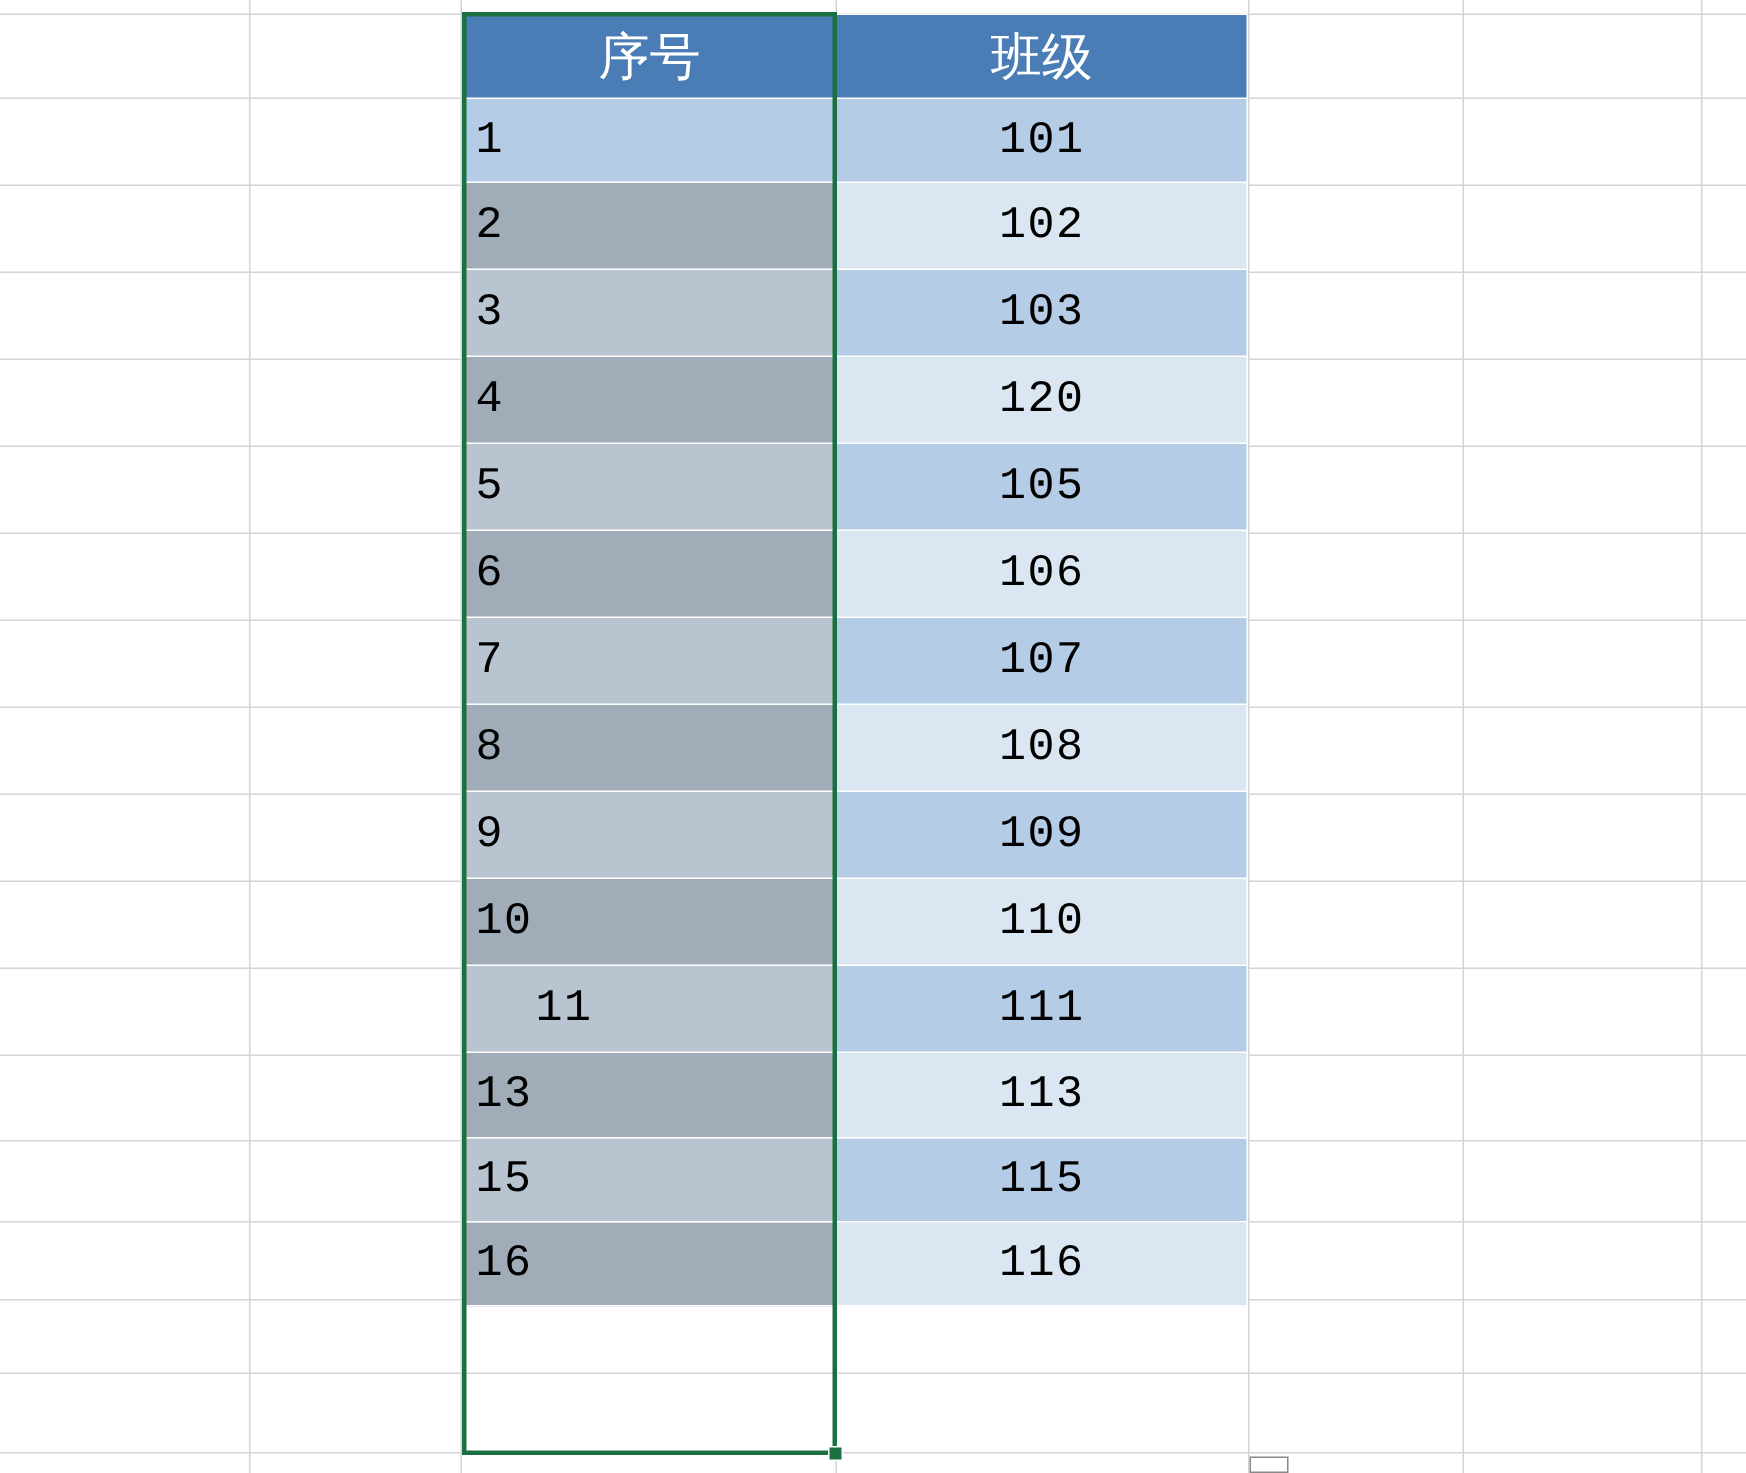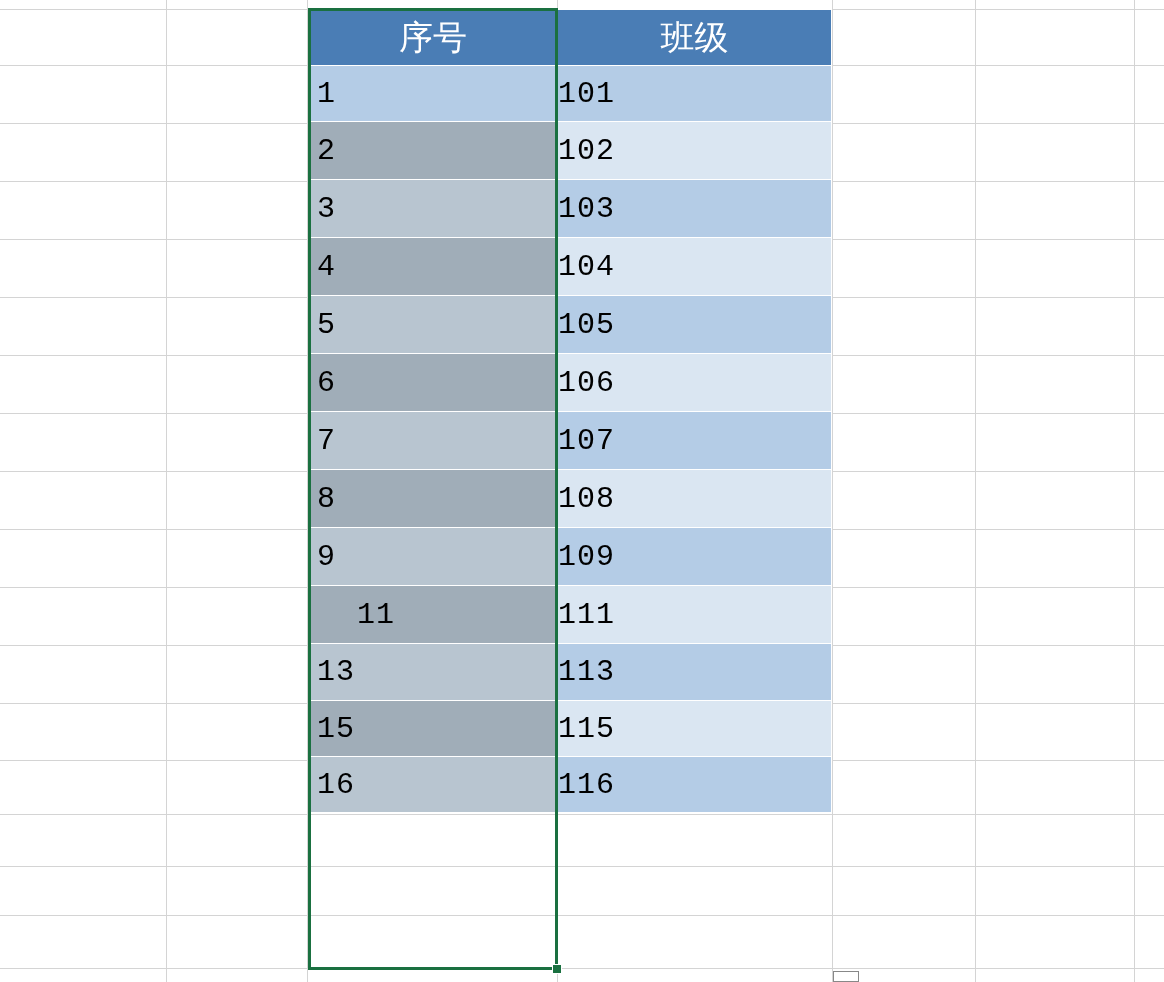--- a/index.html
+++ b/index.html
@@ -73,21 +73,21 @@
       letter-spacing: 1px;
       border: 1px solid #ffffff;
     }
     
     .data-table td.col-seq {
       text-align: left;
       background: #a5a5a5;
     }
     
     .data-table td.col-class {
-      text-align: left;
+      text-align: center;
       padding-left: 0;
       font-family: Liberation Mono, monospace;
     }
     
     .data-table tbody tr:nth-child(odd) td.col-seq {
       background: #b8c5d0;
     }
     
     .data-table tbody tr:nth-child(even) td.col-seq {
       background: #a0adb8;
@@ -189,41 +189,45 @@
         <tr>
           <td class="col-seq" style="height: 58px;">2</td>
           <td class="col-class">102</td>
         </tr>
         <tr>
           <td class="col-seq" style="height: 58px;">3</td>
           <td class="col-class">103</td>
         </tr>
         <tr>
           <td class="col-seq" style="height: 58px;">4</td>
-          <td class="col-class">104</td>
+          <td class="col-class">120</td>
         </tr>
         <tr>
           <td class="col-seq" style="height: 58px;">5</td>
           <td class="col-class">105</td>
         </tr>
         <tr>
           <td class="col-seq" style="height: 58px;">6</td>
           <td class="col-class">106</td>
         </tr>
         <tr>
           <td class="col-seq" style="height: 58px;">7</td>
           <td class="col-class">107</td>
         </tr>
         <tr>
           <td class="col-seq" style="height: 58px;">8</td>
           <td class="col-class">108</td>
         </tr>
         <tr>
           <td class="col-seq" style="height: 58px;">9</td>
           <td class="col-class">109</td>
+        </tr>
+        <tr>
+          <td class="col-seq" style="height: 58px;">10</td>
+          <td class="col-class">110</td>
         </tr>
         <tr>
           <td class="col-seq" style="height: 58px; padding-left: 48px;">11</td>
           <td class="col-class">111</td>
         </tr>
         <tr>
           <td class="col-seq" style="height: 57px;">13</td>
           <td class="col-class">113</td>
         </tr>
         <tr>

